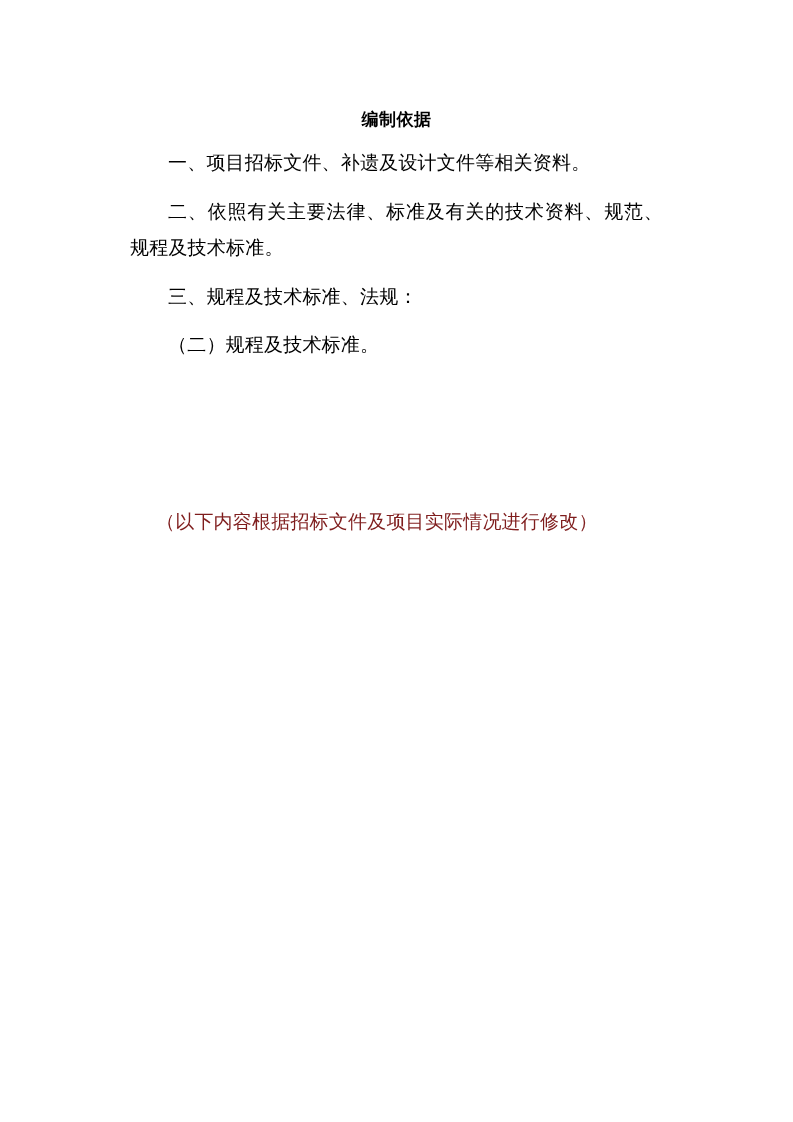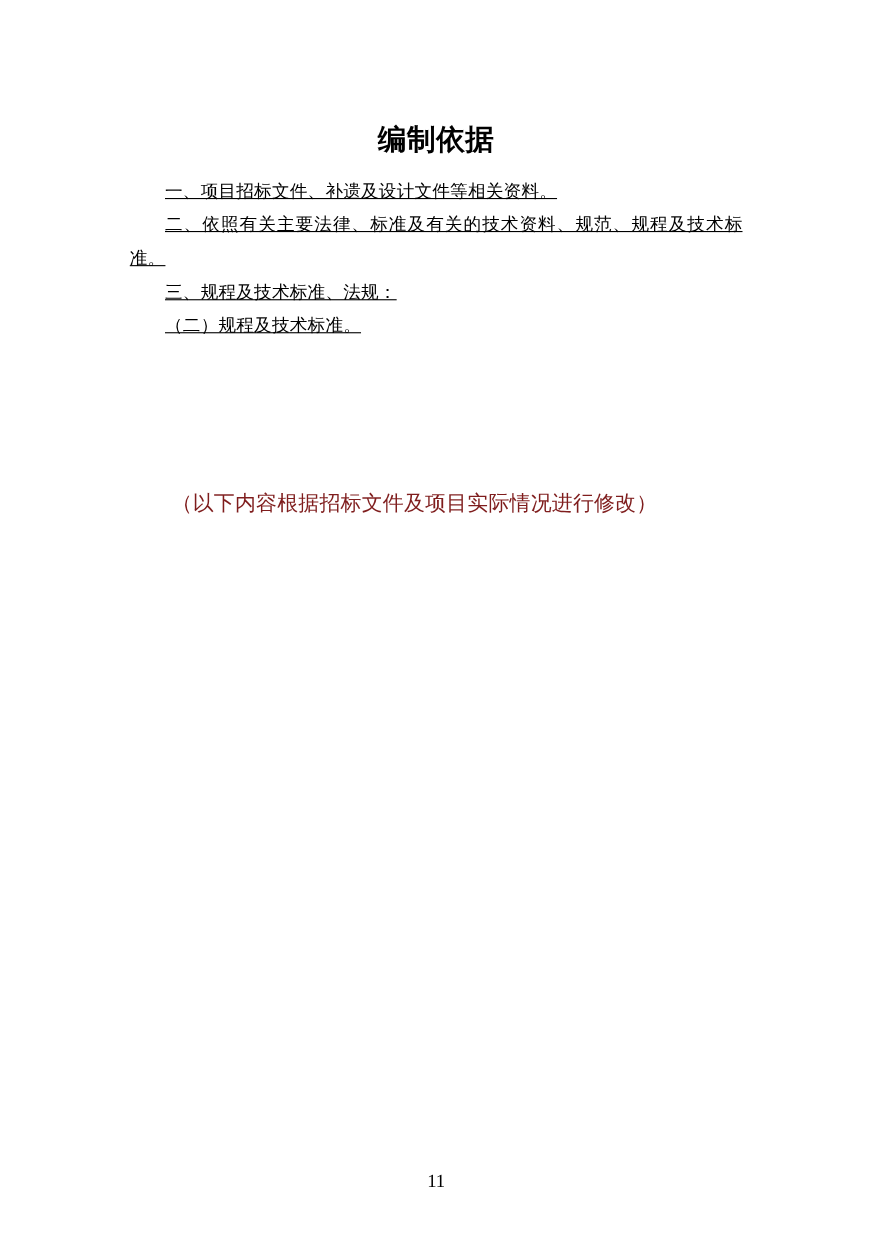--- a/index.html
+++ b/index.html
@@ -19,34 +19,33 @@
     position: absolute;
     left: 0;
     top: 0;
     width: 793px;
     height: 1122px;
     box-sizing: border-box;
     padding: 96px 118px 60px 118px;
   }
   .doc-title {
     text-align: center;
-    font-size: 26px;
+    font-size: 17px;
     font-weight: bold;
     letter-spacing: 0.5px;
     margin: 10px 0 12px 0;
     line-height: 1.6;
   }
   .para {
-    font-size: 16px;
+    font-size: 19px;
     line-height: 1.92;
     text-indent: 2em;
-    margin: 0;
+    margin: 12px;
     text-align: justify;
     letter-spacing: 0.2px;
-    text-decoration: underline;
   }
   .para.bold {
     font-weight: bold;
   }
   .spacer-block {
     height: 128px;
   }
   .note {
     font-size: 19px;
     line-height: 1.92;
@@ -74,15 +73,14 @@
 
   <p class="para">一、项目招标文件、补遗及设计文件等相关资料。</p>
   <p class="para">二、依照有关主要法律、标准及有关的技术资料、规范、规程及技术标准。</p>
   <p class="para">三、规程及技术标准、法规：</p>
   <p class="para">（二）规程及技术标准。</p>
 
   <div class="spacer-block"></div>
 
   <p class="note">（以下内容根据招标文件及项目实际情况进行修改）</p>
 
-  <div class="page-number">11</div>
 
 </div>
 
 </body></html>

